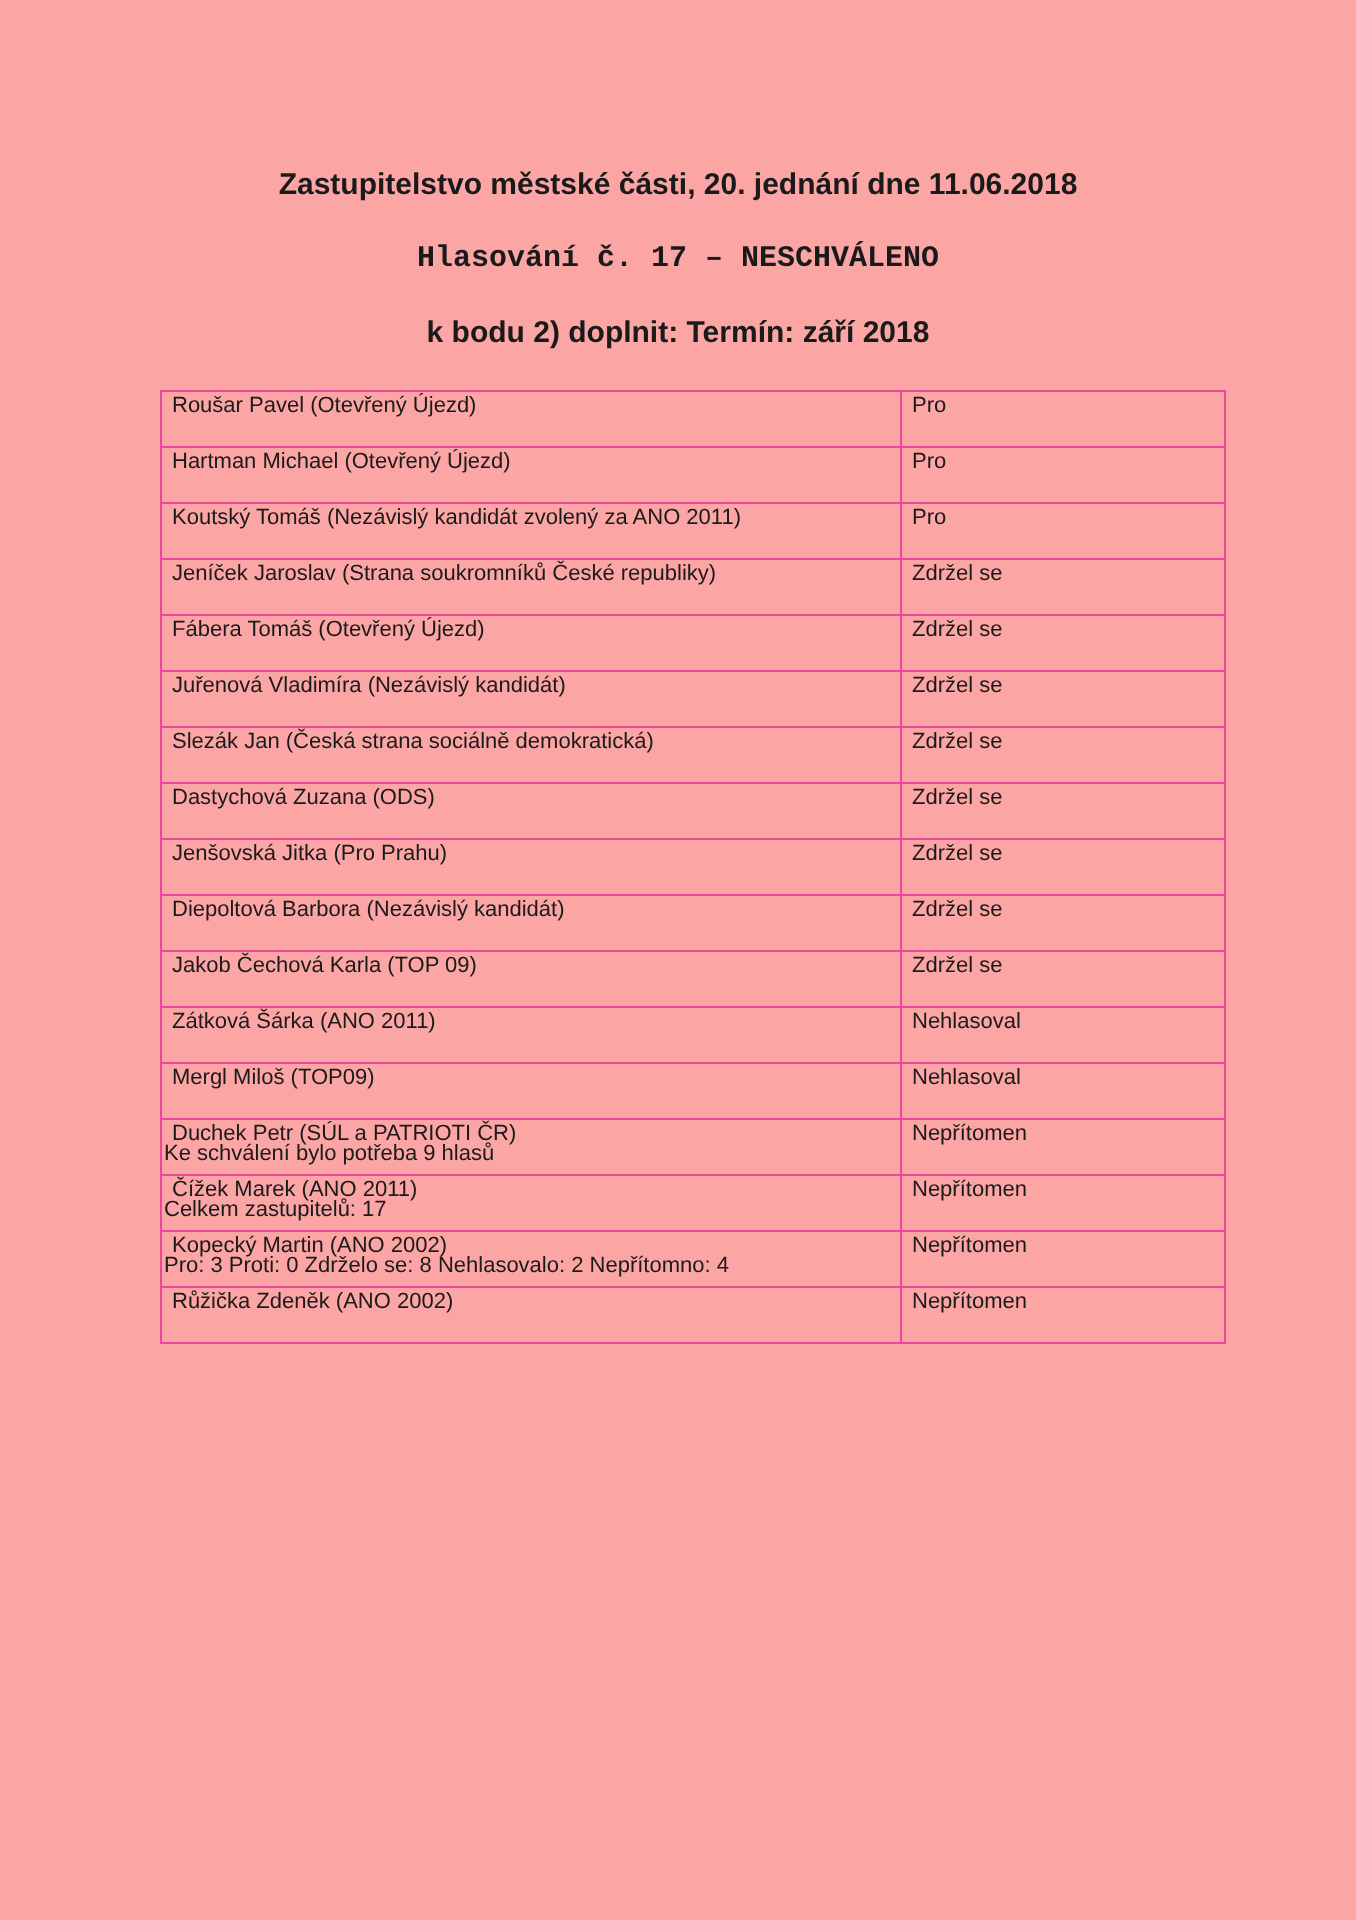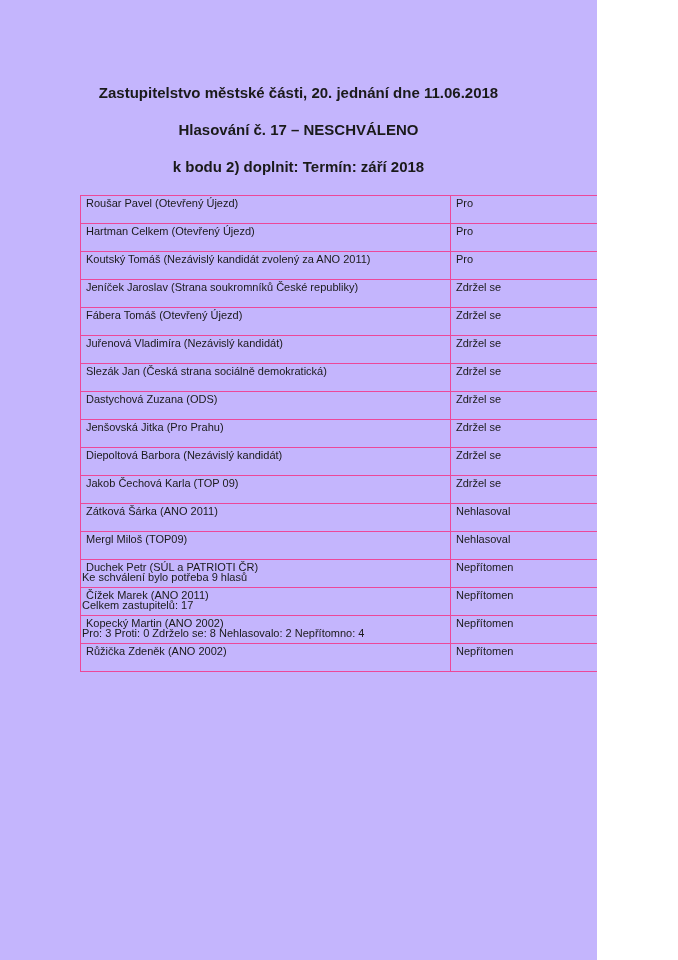--- a/index.html
+++ b/index.html
@@ -3,36 +3,36 @@
 <meta charset="utf-8">
 <style>
   * { margin: 0; padding: 0; box-sizing: border-box; }
   html, body { background: #ffffff; }
   body {
     font-family: "Liberation Sans", "DejaVu Sans", sans-serif;
     color: #1a1a1a;
   }
   .page {
     position: relative;
-    width: 597px;
+    width: 678px;
     height: 960px;
-    background: #c4b5fd;
+    background: #fca5a5;
     overflow: hidden;
   }
   .doc-title {
     position: absolute;
     left: 0;
     width: 100%;
     text-align: center;
     font-size: 15px;
     font-weight: bold;
     color: #1a1a1a;
   }
   .title-1 { top: 84px; }
-  .title-2 { top: 121px; }
+  .title-2 { top: 121px; font-family: Liberation Mono, monospace; }
   .title-3 { top: 158px; }
   .vote-table {
     position: absolute;
     left: 80px;
     top: 195px;
     width: 532px;
     border-collapse: collapse;
     table-layout: fixed;
   }
   .vote-table td {
@@ -73,21 +73,21 @@
     <colgroup>
       <col class="col-name">
       <col class="col-vote">
     </colgroup>
     <tbody>
       <tr>
         <td>Roušar Pavel (Otevřený Újezd)</td>
         <td>Pro</td>
       </tr>
       <tr>
-        <td>Hartman Celkem (Otevřený Újezd)</td>
+        <td>Hartman Michael (Otevřený Újezd)</td>
         <td>Pro</td>
       </tr>
       <tr>
         <td>Koutský Tomáš (Nezávislý kandidát zvolený za ANO 2011)</td>
         <td>Pro</td>
       </tr>
       <tr>
         <td>Jeníček Jaroslav (Strana soukromníků České republiky)</td>
         <td>Zdržel se</td>
       </tr>

